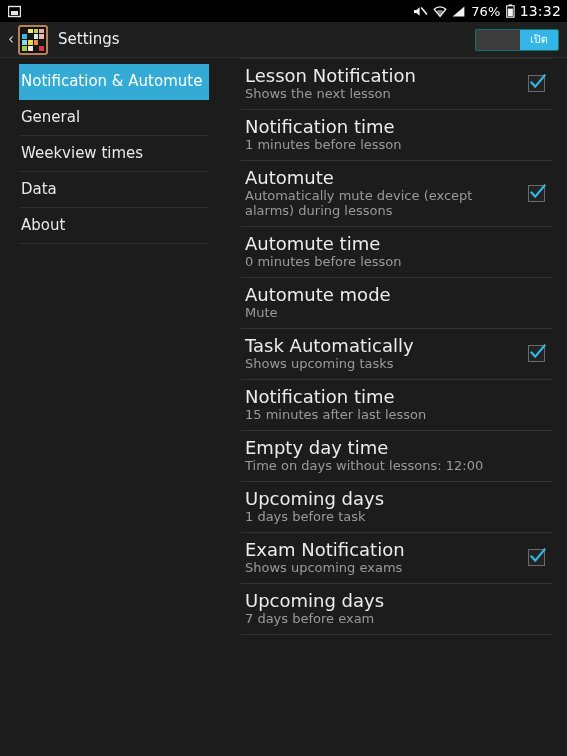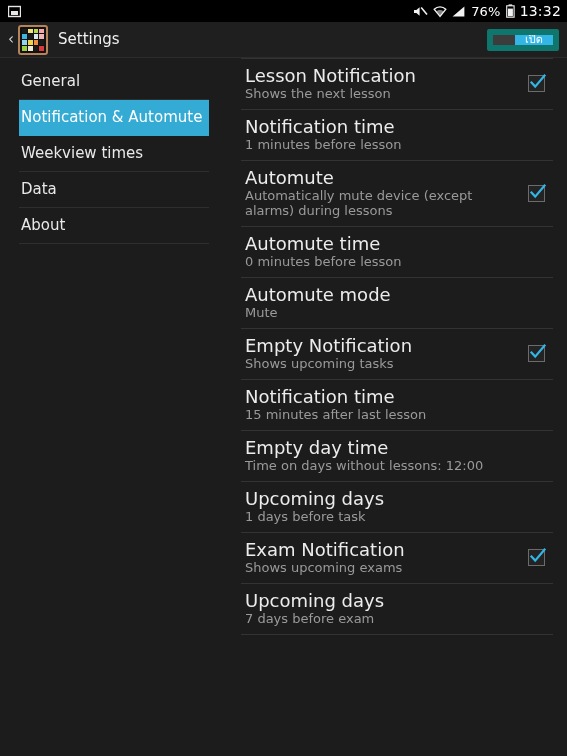--- a/index.html
+++ b/index.html
@@ -90,28 +90,28 @@
   }
   .app-icon i { display: block; }
   .actionbar-title {
     color: #f0f0f0;
     font-size: 15px;
     margin-left: 10px;
     flex: 1 1 auto;
     line-height: 1;
   }
   .ab-toggle {
-    width: 72px;
+    width: 84px;
     height: 22px;
     flex: 0 0 auto;
     display: flex;
     border-radius: 2px;
     overflow: hidden;
     background: #3c3c3c;
-    border: 6px solid #0f766e;
+    border: 1px solid #0f766e;
     box-sizing: border-box;
   }
   .ab-toggle .track-off { flex: 1 1 auto; background: #3c3c3c; }
   .ab-toggle .thumb-on {
     flex: 0 0 38px;
     background: #33b5e5;
     color: #ffffff;
     font-size: 11px;
     display: flex;
     align-items: center;
@@ -266,25 +266,25 @@
   <div class="actionbar-title">Settings</div>
   <div class="ab-toggle">
     <span class="track-off"></span>
     <span class="thumb-on">เปิด</span>
   </div>
 </div>
 
 <div class="content">
 
   <div class="sidebar">
+      <div class="side-item selected">
+        <span class="side-label">Notification &amp; Automute</span>
+      </div>
       <div class="side-item">
         <span class="side-label">General</span>
-      </div>
-      <div class="side-item selected">
-        <span class="side-label">Notification &amp; Automute</span>
       </div>
       <div class="side-item">
         <span class="side-label">Weekview times</span>
       </div>
       <div class="side-item">
         <span class="side-label">Data</span>
       </div>
       <div class="side-item">
         <span class="side-label">About</span>
       </div>
@@ -333,21 +333,21 @@
       </div>
       <div class="pref-row">
         <div class="pref-text">
           <div class="pref-title">Automute mode</div>
           <div class="pref-summary">Mute</div>
         </div>
         <div class="pref-check"></div>
       </div>
       <div class="pref-row">
         <div class="pref-text">
-          <div class="pref-title">Empty Notification</div>
+          <div class="pref-title">Task Automatically</div>
           <div class="pref-summary">Shows upcoming tasks</div>
         </div>
         <div class="pref-check">
           <span class="cbox">
             <svg width="19" height="19" viewBox="0 0 19 19">
               <path d="M3.5 9.5 L7.2 13.6 L16.5 2.6" fill="none" stroke="#33b5e5" stroke-width="2.2" stroke-linecap="square"></path>
             </svg>
           </span>
         </div>
       </div>

